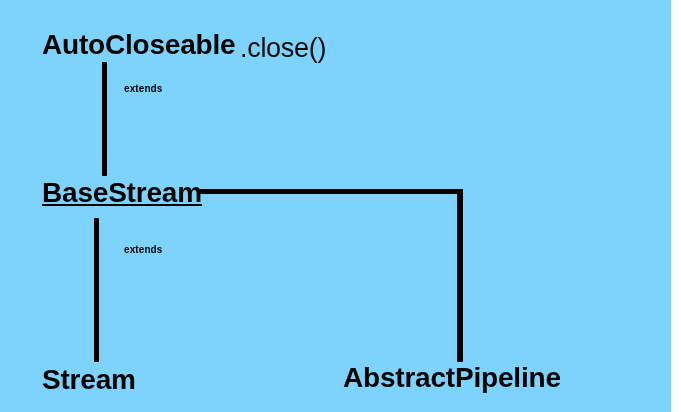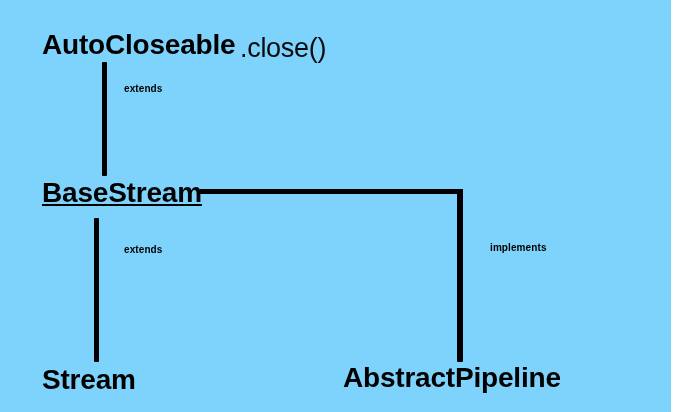--- a/index.html
+++ b/index.html
@@ -117,21 +117,20 @@
   <div class="connector" id="edge-autocloseable-basestream"></div>
 
   <div class="edge-label" id="edge-label-extends-1">extends</div>
 
   <div class="node-label" id="node-basestream">BaseStream</div>
 
   <div class="connector" id="edge-basestream-abstractpipeline-horizontal"></div>
 
   <div class="connector" id="edge-basestream-abstractpipeline-vertical"></div>
 
-  <div class="edge-label" id="edge-label-implements">implements</div>
 
   <div class="connector" id="edge-basestream-stream"></div>
 
   <div class="edge-label" id="edge-label-extends-2">extends</div>
 
   <div class="node-label" id="node-stream">Stream</div>
 
   <div class="node-label" id="node-abstractpipeline">AbstractPipeline</div>
 
 </div>

